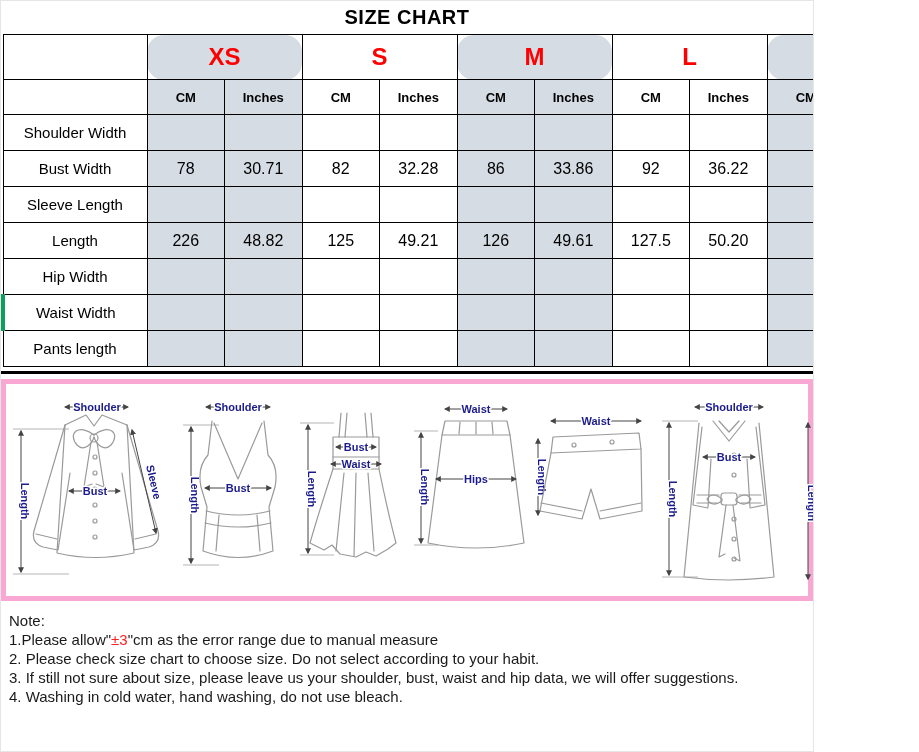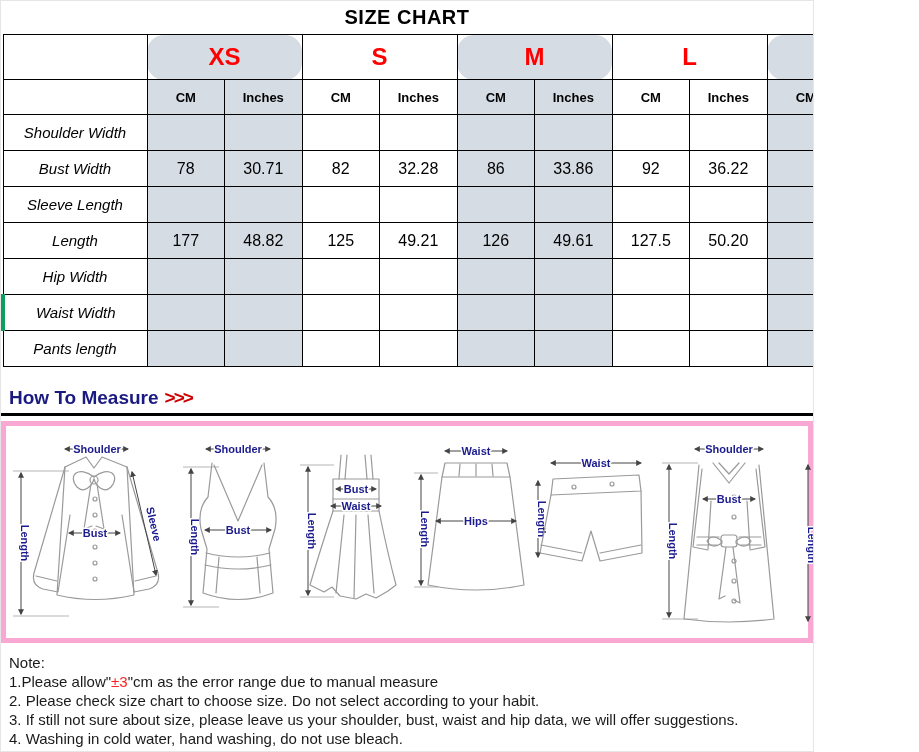--- a/index.html
+++ b/index.html
@@ -9,21 +9,21 @@
     font-family:"Liberation Sans",sans-serif;color:#000;
   }
   .title{height:33px;line-height:32px;text-align:center;font-size:20px;font-weight:bold;letter-spacing:.5px;}
   table.size-table{border-collapse:collapse;table-layout:fixed;width:919px;}
   table.size-table td{border:1px solid #000;text-align:center;vertical-align:middle;padding:0;overflow:hidden;}
   tr.size-row{height:45px;}
   tr.unit-row{height:35px;}
   tbody tr{height:36px;}
   .size-h{font-size:24px;font-weight:bold;color:#fe0000;border-radius:17px;}
   .unit-h{font-size:13px;font-weight:bold;}
-  .row-label{font-size:15px;font-style:italic;}
+  .row-label{font-size:15px;}
   .val{font-size:16px;}
   .shaded{background:#d6dce4;}
   .selected{border-left:4px solid #0f9e5e !important;}
   .measure-heading{margin:20px 0 0 8px;font-size:19px;font-weight:bold;color:#1a1a80;line-height:22px;}
   .chevrons{color:#cc0000;margin-left:6px;letter-spacing:-2px;}
   .black-rule{height:3px;background:#000;margin-top:4px;}
   .figures{
     margin-top:5px;border:5px solid #f9a8d4;height:190px;box-sizing:content-box;
     padding:11px 1px;display:flex;justify-content:space-between;align-items:flex-start;
   }
@@ -116,21 +116,21 @@
           <td class="val"></td>
           <td class="val shaded"></td>
           <td class="val shaded"></td>
           <td class="val"></td>
           <td class="val"></td>
           <td class="val shaded"></td>
           <td class="val shaded"></td>
         </tr>
         <tr>
           <td class="row-label">Length</td>
-          <td class="val shaded">177</td>
+          <td class="val shaded">226</td>
           <td class="val shaded">48.82</td>
           <td class="val">125</td>
           <td class="val">49.21</td>
           <td class="val shaded">126</td>
           <td class="val shaded">49.61</td>
           <td class="val">127.5</td>
           <td class="val">50.20</td>
           <td class="val shaded"></td>
           <td class="val shaded"></td>
         </tr>
@@ -169,23 +169,20 @@
           <td class="val shaded"></td>
           <td class="val shaded"></td>
           <td class="val"></td>
           <td class="val"></td>
           <td class="val shaded"></td>
           <td class="val shaded"></td>
         </tr>
       </tbody>
   </table>
 
-  <div class="measure-heading">
-    <span>How To Measure</span><span class="chevrons">&gt;&gt;&gt;</span>
-  </div>
   <div class="black-rule"></div>
 
   <div class="figures">
 
     <svg width="172" height="188" viewBox="0 0 172 188">
       <line class="ar" x1="58" y1="12" x2="121" y2="12"></line>
       <text class="lbl" x="90" y="16">Shoulder</text>
       <line class="tick" x1="6" y1="34" x2="62" y2="34"></line>
       <line class="tick" x1="6" y1="179" x2="62" y2="179"></line>
       <line class="ar" x1="14" y1="36" x2="14" y2="177"></line>

